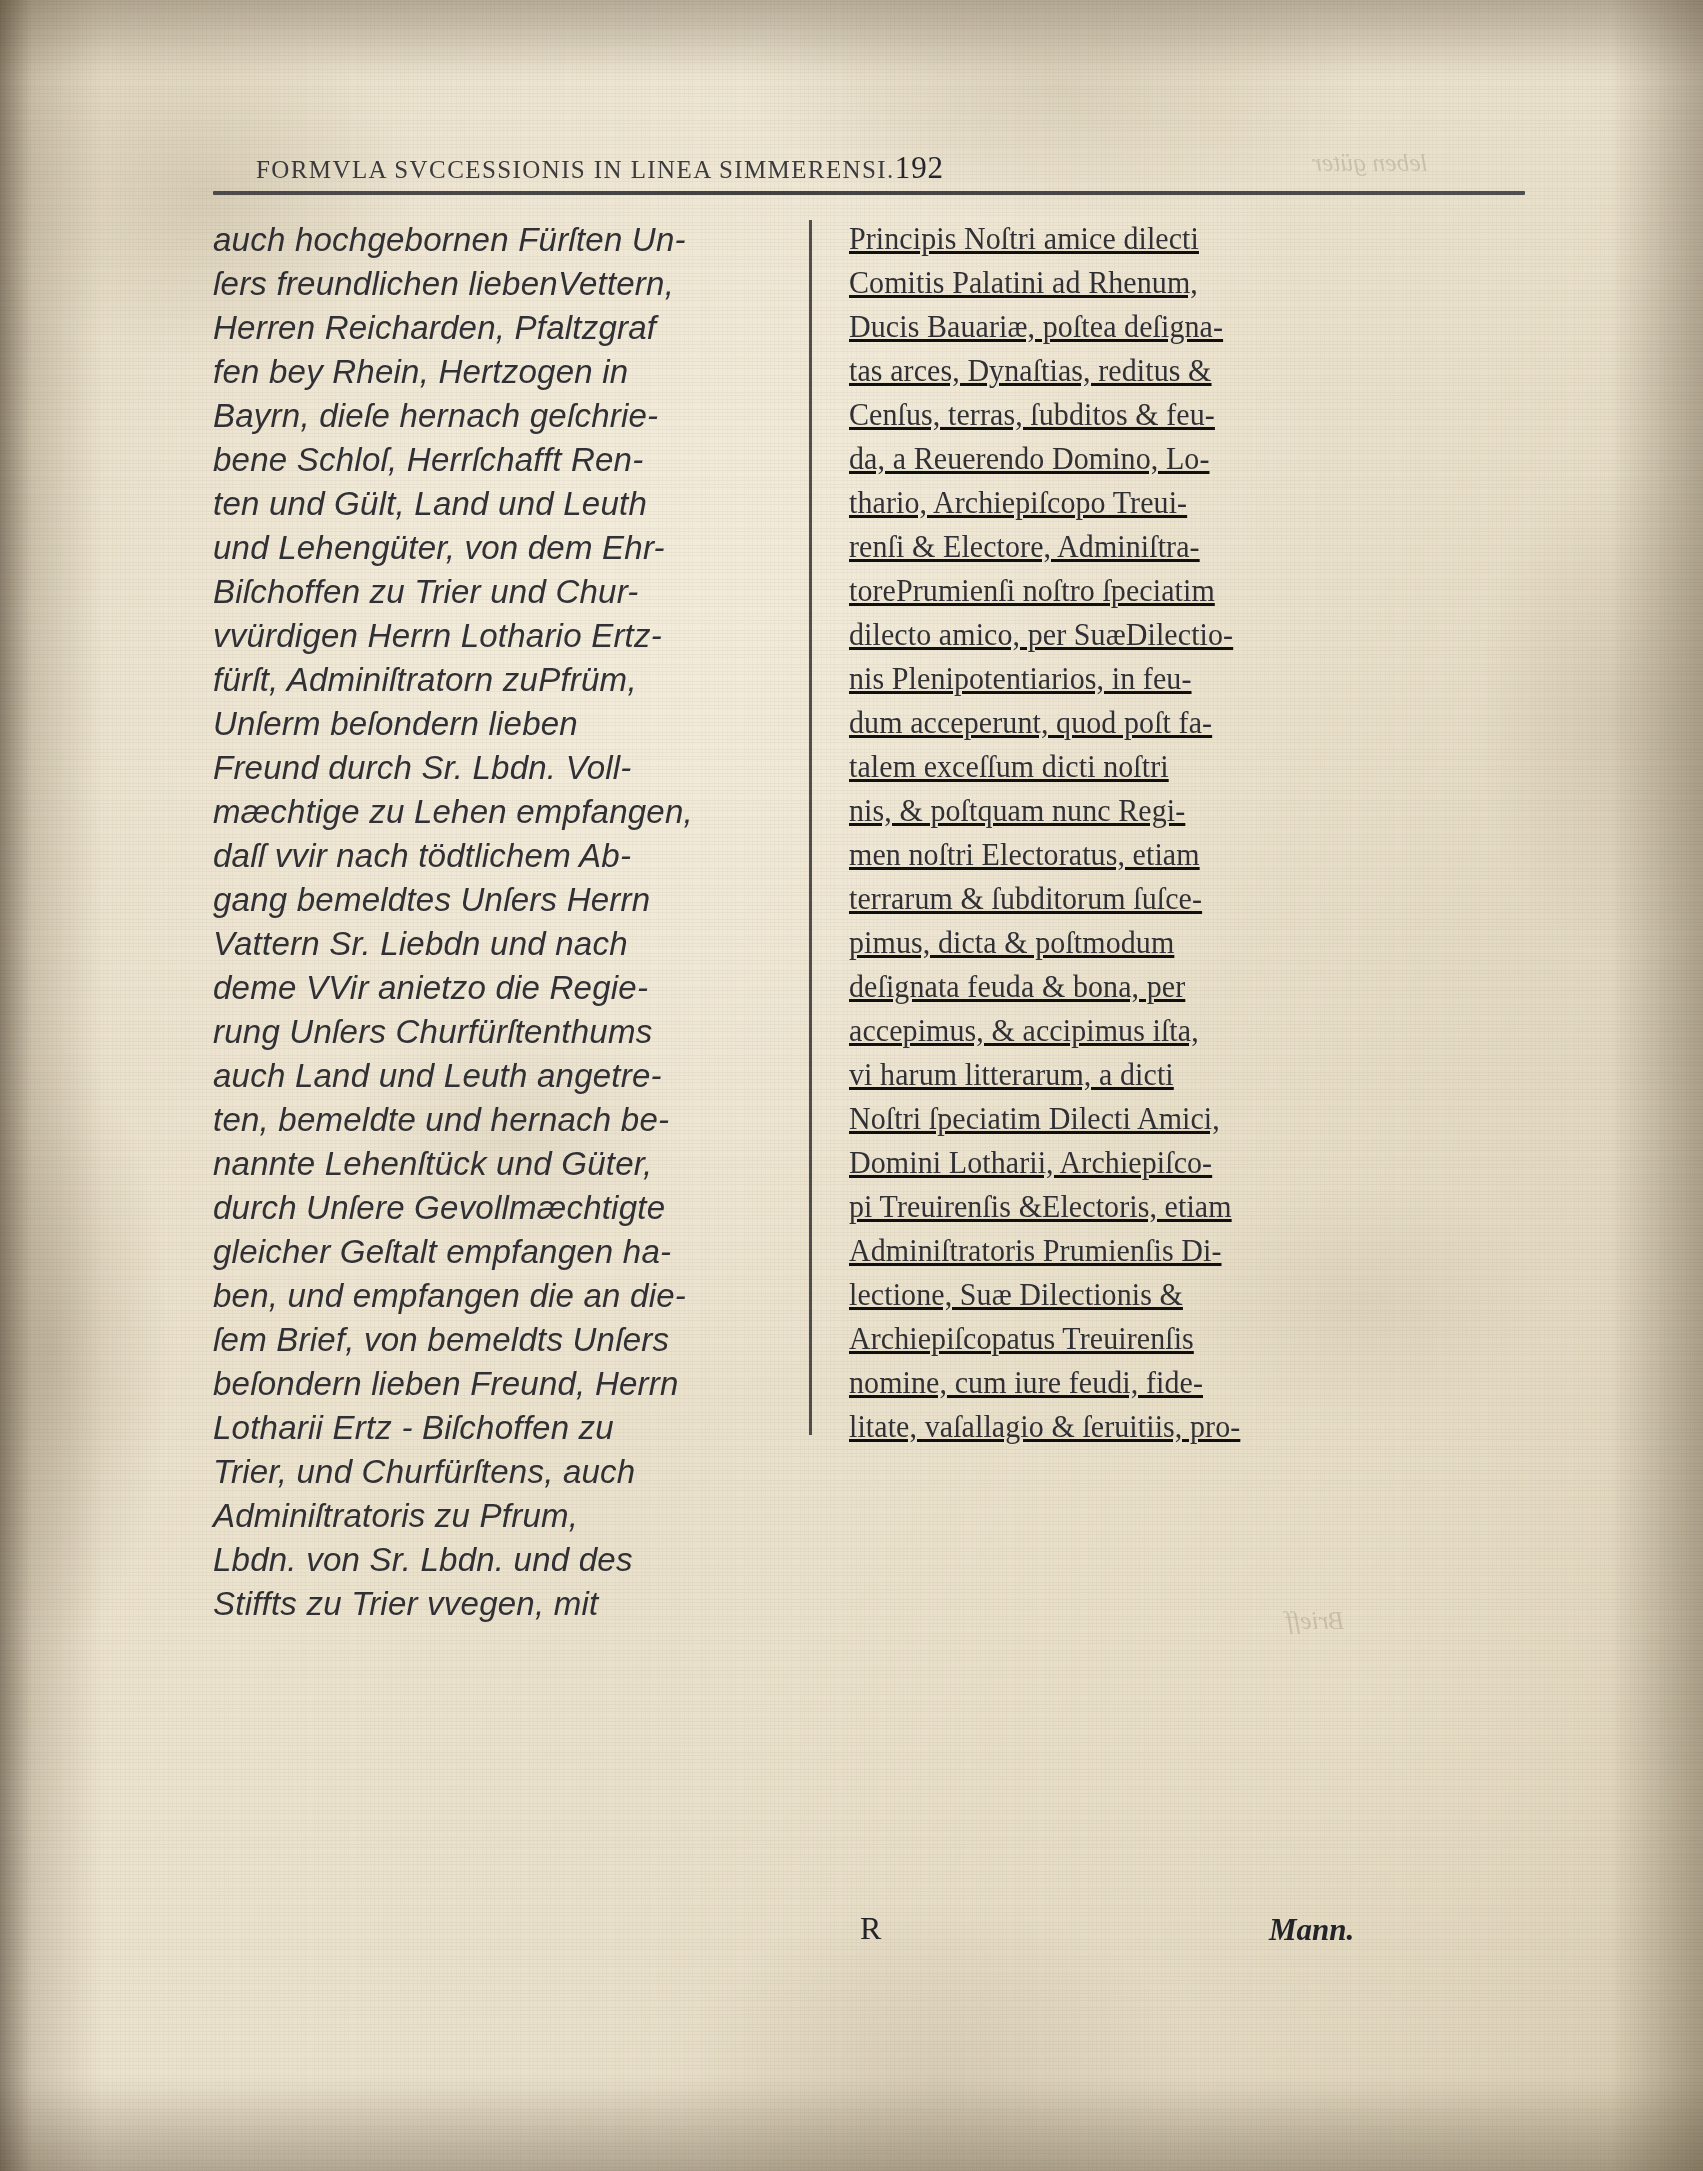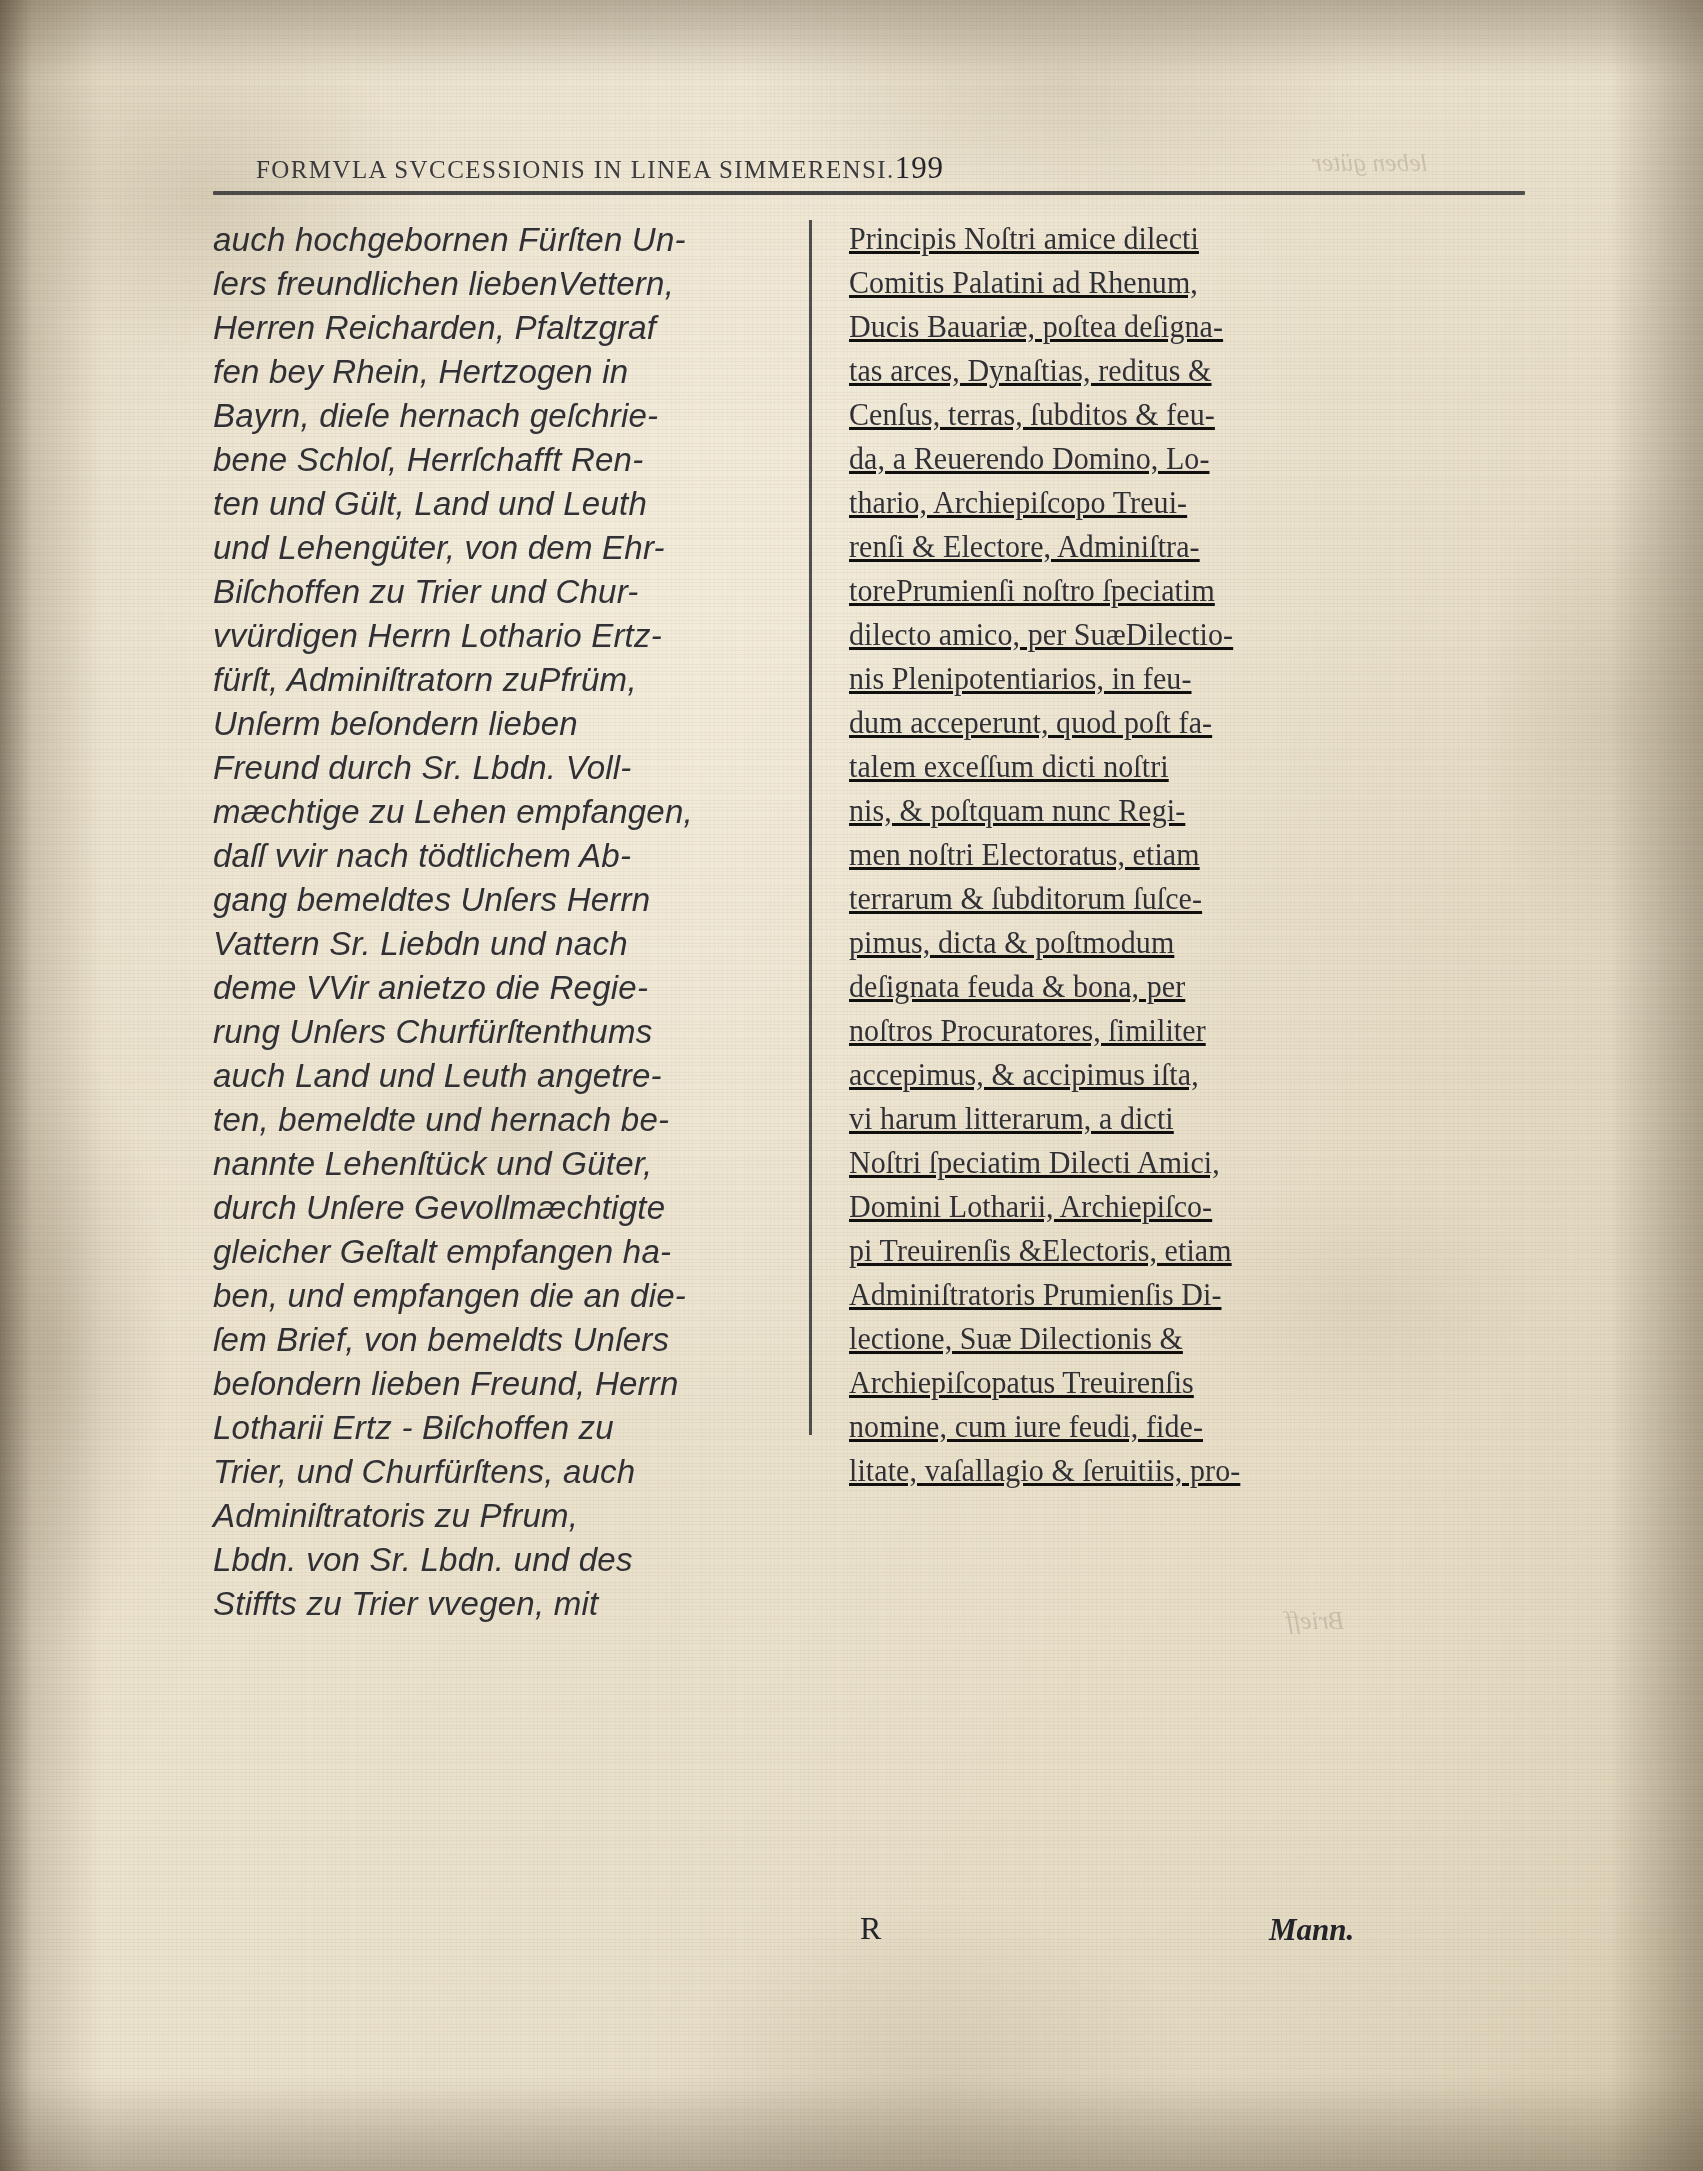--- a/index.html
+++ b/index.html
@@ -212,21 +212,21 @@
 
 <div id="page">
 
   <div class="ghost" id="ghost-a">leben güter</div>
   <div class="ghost" id="ghost-b">Brieff</div>
 
   <div id="content">
 
     <div class="header-row">
       <div class="running-head">FORMVLA SVCCESSIONIS IN LINEA SIMMERENSI.</div>
-      <div class="folio">199</div>
+      <div class="folio">192</div>
     </div>
     <div class="rule"></div>
 
     <div class="columns">
       <div class="col col-left" id="col-left">
           <div class="line">
             <span class="fit" style="transform: scaleX(0.972973);">auch hochgebornen Fürſten Un-</span>
           </div>
           <div class="line">
             <span class="fit" style="transform: scaleX(0.972973);">ſers freundlichen liebenVettern,</span>
@@ -370,23 +370,20 @@
             <span class="fit" style="transform: scaleX(0.966767);">men noſtri Electoratus, etiam</span>
           </div>
           <div class="line">
             <span class="fit" style="transform: scaleX(0.966767);">terrarum &amp; ſubditorum ſuſce-</span>
           </div>
           <div class="line">
             <span class="fit" style="transform: scaleX(0.966767);">pimus, dicta &amp; poſtmodum</span>
           </div>
           <div class="line">
             <span class="fit" style="transform: scaleX(0.966767);">deſignata feuda &amp; bona, per</span>
-          </div>
-          <div class="line">
-            <span class="fit" style="transform: scaleX(0.966767);">noſtros Procuratores, ſimiliter</span>
           </div>
           <div class="line">
             <span class="fit" style="transform: scaleX(0.966767);">accepimus, &amp; accipimus iſta,</span>
           </div>
           <div class="line">
             <span class="fit" style="transform: scaleX(0.966767);">vi harum litterarum, a dicti</span>
           </div>
           <div class="line">
             <span class="fit" style="transform: scaleX(0.966767);">Noſtri ſpeciatim Dilecti Amici,</span>
           </div>

